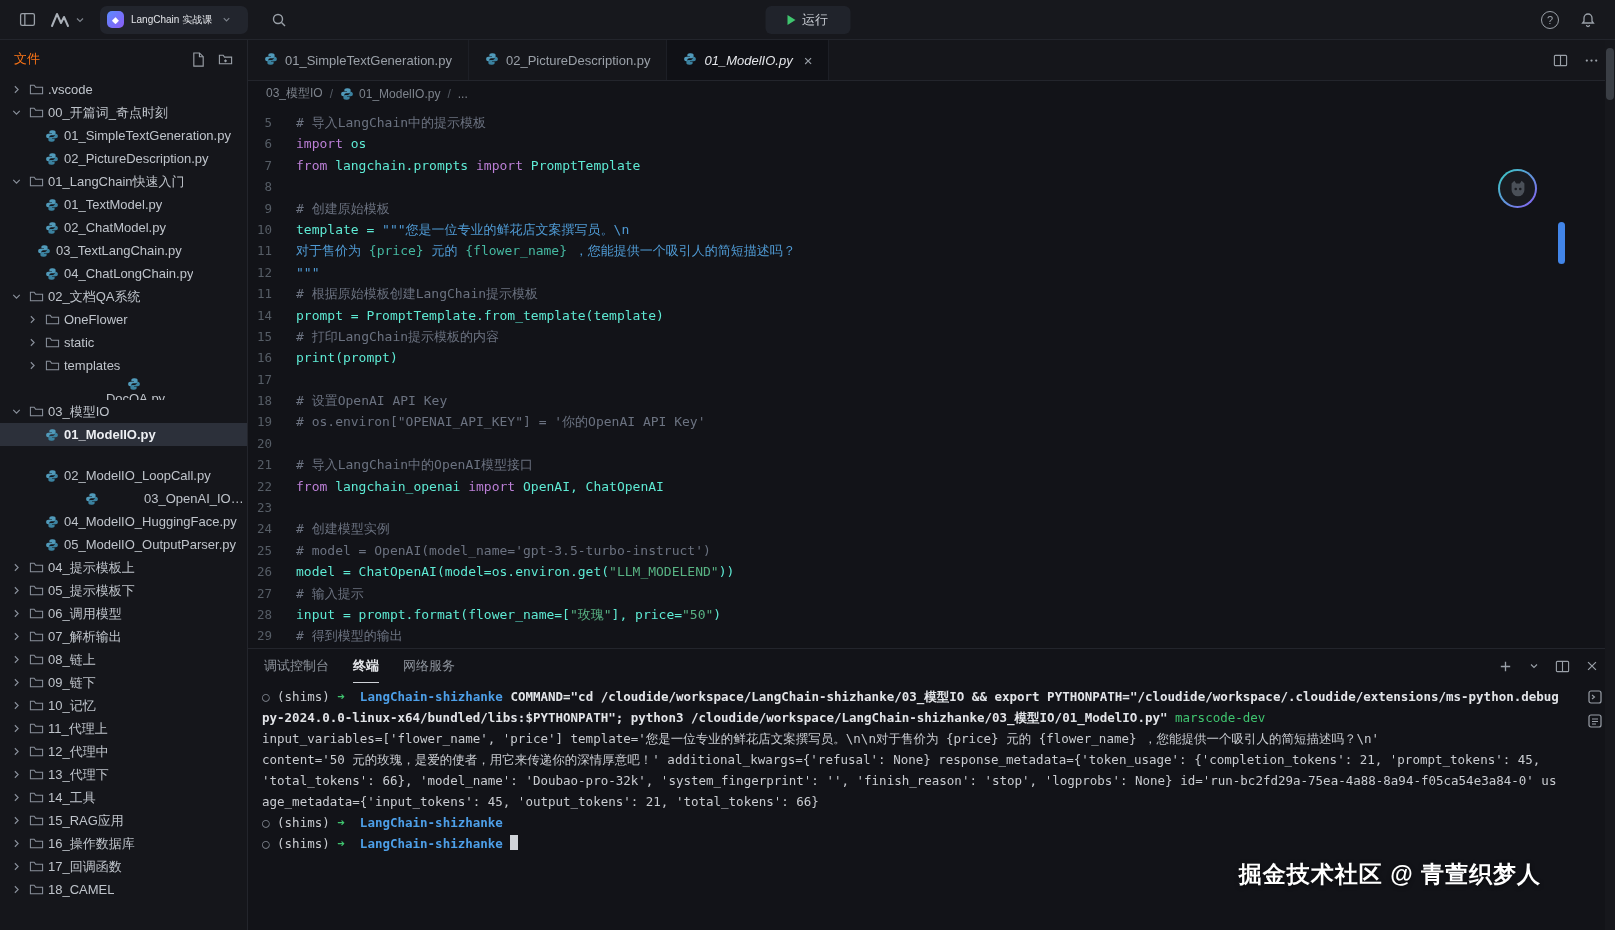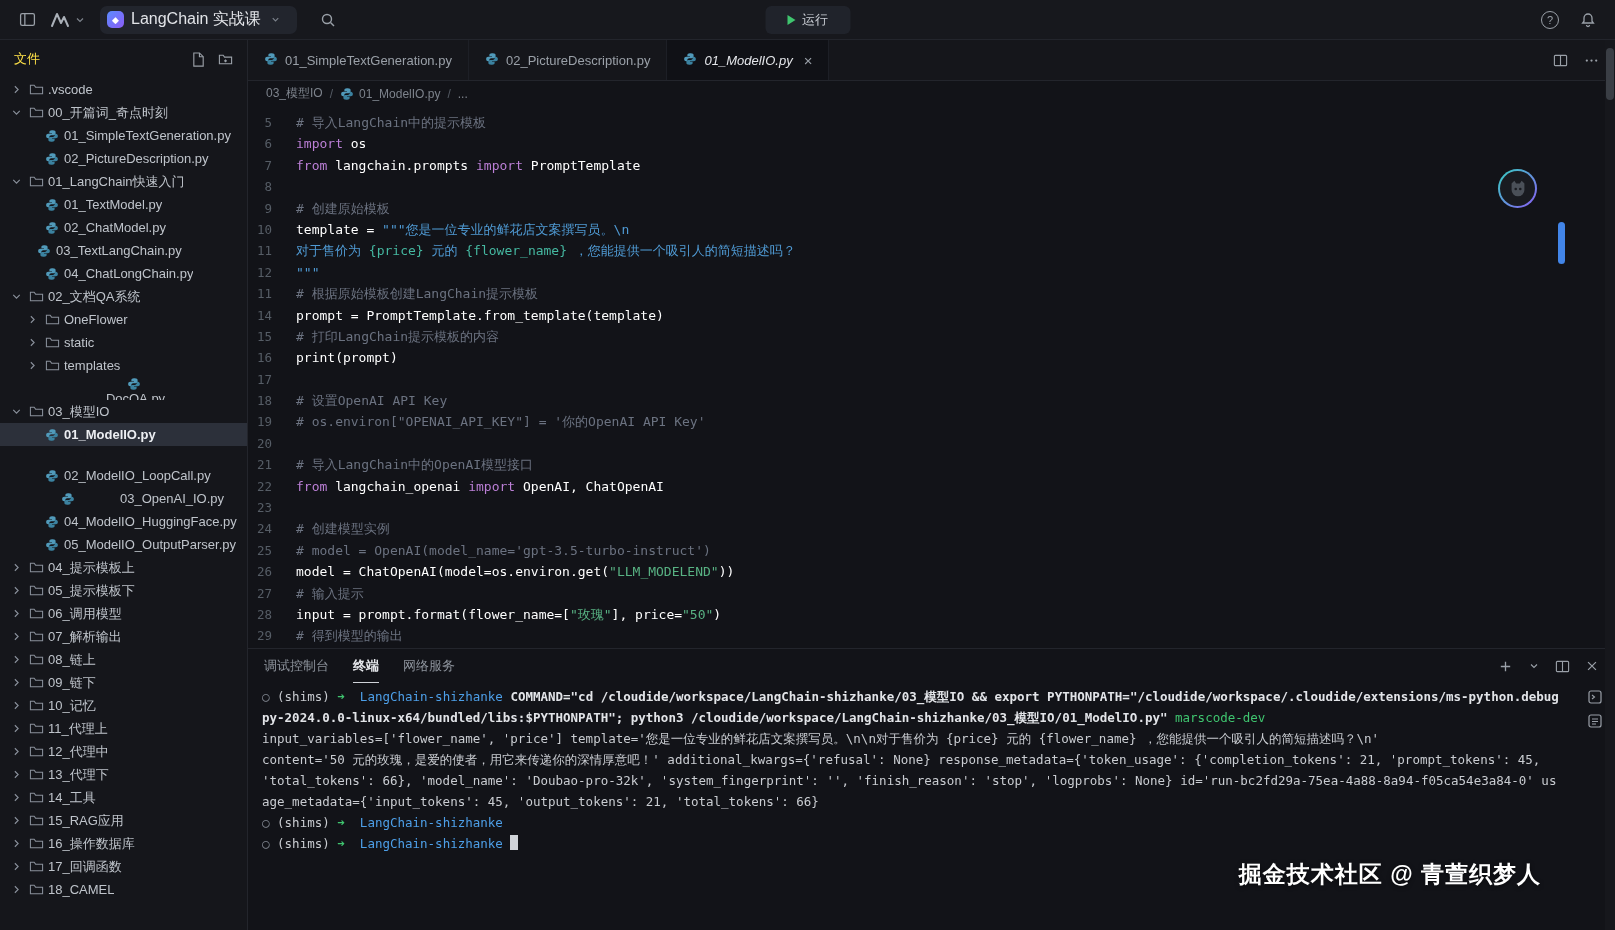--- a/index.html
+++ b/index.html
@@ -11,35 +11,35 @@
   .topbar{height:40px;background:#17181d;border-bottom:1px solid #23252c;display:flex;
     align-items:center;padding:0 14px;flex:none;position:relative;z-index:5}
   .tb-icon{display:inline-flex;align-items:center;justify-content:center;width:26px;height:26px;
     color:#9aa0a8;cursor:pointer;border-radius:5px}
   .tb-logo{display:inline-flex;align-items:center;color:#aab0b8;margin-left:10px;cursor:pointer}
   .tb-chev{display:inline-flex;color:#7d838c;margin:0 6px 0 2px;cursor:pointer}
   .project-badge{display:flex;align-items:center;gap:7px;background:#22252d;border-radius:7px;
     height:28px;padding:0 10px 0 7px;margin-left:8px;cursor:pointer}
   .badge-icon{width:17px;height:17px;border-radius:5px;background:linear-gradient(135deg,#5b8cff,#8b5cf6);
     display:inline-flex;align-items:center;justify-content:center;color:#fff;font-size:9px}
-  .badge-label{color:#e2e4e8;font-size:16px;white-space:nowrap}
+  .badge-label{color:#e2e4e8;font-size:10px;white-space:nowrap}
   .search-btn{margin-left:18px}
   .run-btn{position:absolute;left:50%;top:6px;transform:translateX(-50%);height:28px;background:#20232b;
     border-radius:6px;display:flex;align-items:center;gap:7px;padding:0 22px;cursor:pointer;color:#c9cdd4}
   .play{width:0;height:0;border-left:8px solid #3fc56f;border-top:5px solid transparent;
     border-bottom:5px solid transparent}
   .tb-right{margin-left:auto;display:flex;align-items:center;gap:16px;color:#9aa0a8}
   .circle-q{width:18px;height:18px;border:1.4px solid #9aa0a8;border-radius:50%;display:inline-flex;
     align-items:center;justify-content:center;font-size:11px;cursor:pointer}
 
   
   .main{flex:1;display:flex;min-height:0}
   .sidebar{width:248px;background:#15161b;border-right:1px solid #23252c;display:flex;
     flex-direction:column;flex:none}
-  .sidebar-header{height:38px;display:flex;align-items:center;padding:0 14px;color:#fde047;flex:none}
+  .sidebar-header{height:38px;display:flex;align-items:center;padding:0 14px;color:#f97316;flex:none}
   .sidebar-actions{margin-left:auto;display:flex;gap:12px;color:#9aa0a8}
   .sidebar-actions span{cursor:pointer;display:inline-flex}
   .file-tree{flex:1;overflow:hidden}
   .tree-row{height:23px;display:flex;align-items:center;color:#bfc4cb;cursor:pointer;white-space:nowrap}
   .tree-row.selected{background:#2c303a;color:#eceef2;font-weight:bold}
   .tw{display:inline-flex;align-items:center;justify-content:center;width:16px;margin-right:4px;
     color:#8a919c;flex:none}
   .tree-label{overflow:hidden;text-overflow:ellipsis}
 
   .editor-col{flex:1;display:flex;flex-direction:column;min-width:0;background:#121318;position:relative}
@@ -57,39 +57,39 @@
   .breadcrumb{height:25px;display:flex;align-items:center;gap:7px;padding:0 18px;font-size:12px;
     color:#7d838c;flex:none}
   .bc-item{display:flex;align-items:center;gap:5px;cursor:pointer}
   .bc-sep{color:#565d66}
 
   
   .code-area{flex:1;overflow:hidden;padding-top:6px;
     font-family:"DejaVu Sans Mono","Liberation Mono",monospace;font-size:13px;position:relative}
   .code-line{display:flex;line-height:21.4px;height:21.4px;white-space:pre}
   .ln{width:48px;text-align:right;padding-right:24px;color:#565d66;flex:none;font-size:12.5px}
-  .c-com{color:#6b7280}.c-kw{color:#bb7fd6}.c-pl{color:#ffffff}
+  .c-com{color:#6b7280}.c-kw{color:#bb7fd6}.c-pl{color:#5eead4}
   .c-str{color:#58b283}.c-tstr{color:#4f9ad4}.c-var{color:#45b8a1}
   .editor-scroll-thumb{position:absolute;right:50px;top:116px;width:7px;height:42px;border-radius:4px;
     background:#4285e8;cursor:pointer}
 
   
   .panel{height:282px;border-top:1px solid #23252c;display:flex;flex-direction:column;flex:none}
   .panel-header{height:34px;display:flex;align-items:center;padding:0 16px;gap:24px;flex:none}
   .panel-tab{color:#8d939c;cursor:pointer;height:100%;display:flex;align-items:center;
     border-bottom:1px solid transparent}
   .panel-tab.active{color:#e6e8ec;border-bottom-color:#cfd2d8;font-weight:bold}
   .panel-actions{margin-left:auto;display:flex;gap:15px;color:#9aa0a8;align-items:center}
   .panel-actions span{cursor:pointer;display:inline-flex}
   .terminal-wrap{flex:1;display:flex;min-height:0}
   .terminal{flex:1;padding:3px 14px 0 14px;font-family:"DejaVu Sans Mono","Liberation Mono",monospace;
     font-size:12.5px;line-height:21px;color:#c9ccd1;overflow:hidden}
   .t-line{white-space:pre-wrap;word-break:break-all}
   .t-dim{color:#7d838c}.t-pl{color:#c9ccd1}
-  .t-green{color:#3fc56f;font-weight:bold}.t-blue{color:#4d9fe8;font-weight:normal}
+  .t-green{color:#3fc56f;font-weight:bold}.t-blue{color:#4d9fe8;font-weight:bold}
   .t-b{color:#e2e4e8;font-weight:bold}.t-gr{color:#3fc56f}
   .cursor{display:inline-block;width:8px;height:15px;background:#d0d3d8;vertical-align:-2px}
   .terminal-side{width:40px;display:flex;flex-direction:column;align-items:center;gap:8px;
     padding-top:6px;color:#9aa0a8;flex:none}
   .terminal-side span{cursor:pointer;display:inline-flex}
 
   
   .assistant-fab{position:absolute;top:169px;right:78px;width:39px;height:39px;border-radius:50%;
     background:linear-gradient(135deg,#35d0c0,#8b5cf6);padding:2px;cursor:pointer;z-index:9}
   .assistant-fab .fab-inner{width:100%;height:100%;border-radius:50%;background:#191b20;display:flex;
@@ -360,21 +360,21 @@
           <div class="tree-row" style="padding-left: 24px; margin-top: 18px;">
             <span class="tw"></span>
             <span class="tw">
               <svg width="14" height="14" viewBox="0 0 16 16">
                 <path d="M7.9 1.3c-1.9 0-2.9.8-2.9 2v1.5h3v.7H3.6c-1.3 0-2.3 1-2.3 2.6 0 1.5 1 2.6 2.3 2.6h1.3V9.2c0-1.2 1-2.2 2.2-2.2h3c1.1 0 2-.9 2-2V3.3c0-1.2-1-2-3.2-2z" fill="#519aba"></path>
                 <path d="M8.1 14.7c1.9 0 2.9-.8 2.9-2v-1.5H8v-.7h4.4c1.3 0 2.3-1 2.3-2.6 0-1.5-1-2.6-2.3-2.6h-1.3v1.5c0 1.2-1 2.2-2.2 2.2h-3c-1.1 0-2 .9-2 2v1.7c0 1.2 1 2 3.2 2z" fill="#3b82a0"></path>
               </svg>
             </span>
             <span class="tree-label">02_ModelIO_LoopCall.py</span>
           </div>
-          <div class="tree-row" style=" gap: 40px;">
+          <div class="tree-row" style="padding-left: 24px; gap: 40px;">
             <span class="tw"></span>
             <span class="tw">
               <svg width="14" height="14" viewBox="0 0 16 16">
                 <path d="M7.9 1.3c-1.9 0-2.9.8-2.9 2v1.5h3v.7H3.6c-1.3 0-2.3 1-2.3 2.6 0 1.5 1 2.6 2.3 2.6h1.3V9.2c0-1.2 1-2.2 2.2-2.2h3c1.1 0 2-.9 2-2V3.3c0-1.2-1-2-3.2-2z" fill="#519aba"></path>
                 <path d="M8.1 14.7c1.9 0 2.9-.8 2.9-2v-1.5H8v-.7h4.4c1.3 0 2.3-1 2.3-2.6 0-1.5-1-2.6-2.3-2.6h-1.3v1.5c0 1.2-1 2.2-2.2 2.2h-3c-1.1 0-2 .9-2 2v1.7c0 1.2 1 2 3.2 2z" fill="#3b82a0"></path>
               </svg>
             </span>
             <span class="tree-label">03_OpenAI_IO.py</span>
           </div>
           <div class="tree-row" style="padding-left: 24px;">

